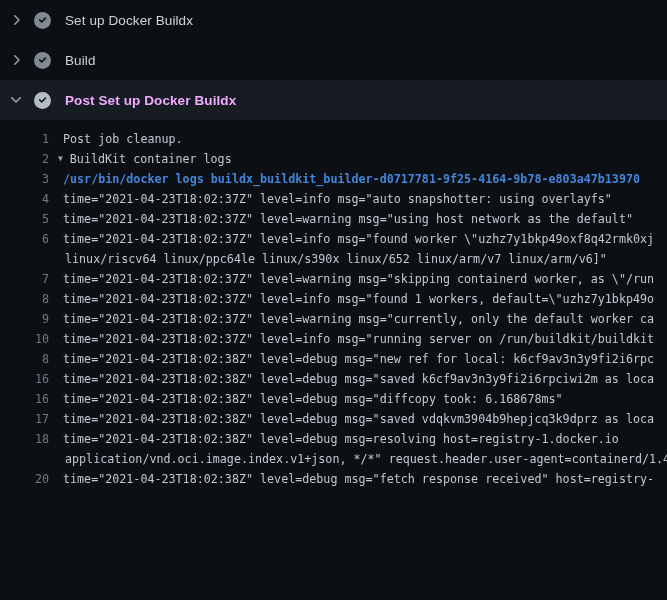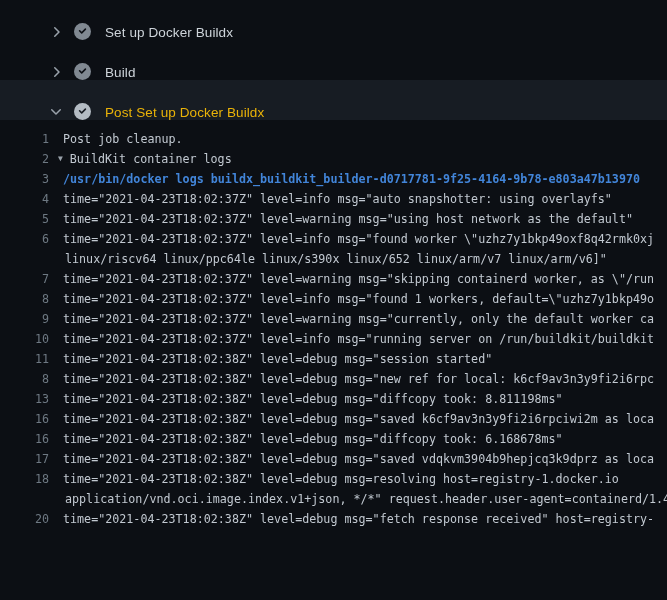--- a/index.html
+++ b/index.html
@@ -7,23 +7,22 @@
   body {
     background:#0c0f14;
     font-family:"Liberation Sans","DejaVu Sans",sans-serif;
     position:relative;
   }
   
   .steps { width:667px; }
   .step {
     height:40px;
     display:flex;
-    align-items:flex-end;
+    align-items:center;
     cursor:pointer;
-    padding-left:40px;
   }
   .step.expanded { background:#171c23; }
   .chev {
     width:16px; height:16px;
     margin-left:8px;
     color:#9aa2ab;
     display:flex; align-items:center; justify-content:center;
     flex:0 0 16px;
   }
   .chev svg { display:block; }
@@ -32,21 +31,21 @@
     margin-left:10px;
     flex:0 0 17px;
   }
   .checkwrap svg { display:block; }
   .step-label {
     margin-left:14px;
     font-size:13.5px;
     color:#ced4da;
     letter-spacing:.1px;
   }
-  .step.expanded .step-label { color:#eab308; font-weight:400; }
+  .step.expanded .step-label { color:#f0abfc; font-weight:700; }
   
   .log {
     padding-top:9px;
     font-family:"DejaVu Sans Mono","Liberation Mono",monospace;
     font-size:11.7px;
     line-height:20px;
     width:667px;
   }
   .row {
     display:flex;
@@ -182,34 +181,26 @@
   <div class="row child">
     <span class="num">9</span>
     <span class="txt">time="2021-04-23T18:02:37Z" level=warning msg="currently, only the default worker ca</span>
   </div>
 
   <div class="row child">
     <span class="num">10</span>
     <span class="txt">time="2021-04-23T18:02:37Z" level=info msg="running server on /run/buildkit/buildkit</span>
   </div>
 
-  <div class="row child">
-    <span class="num">11</span>
-    <span class="txt">time="2021-04-23T18:02:38Z" level=debug msg="session started"</span>
-  </div>
 
   <div class="row child">
     <span class="num">8</span>
     <span class="txt">time="2021-04-23T18:02:38Z" level=debug msg="new ref for local: k6cf9av3n3y9fi2i6rpc</span>
   </div>
 
-  <div class="row child">
-    <span class="num">13</span>
-    <span class="txt">time="2021-04-23T18:02:38Z" level=debug msg="diffcopy took: 8.811198ms"</span>
-  </div>
 
   <div class="row child">
     <span class="num">16</span>
     <span class="txt">time="2021-04-23T18:02:38Z" level=debug msg="saved k6cf9av3n3y9fi2i6rpciwi2m as loca</span>
   </div>
 
 
   <div class="row child">
     <span class="num">16</span>
     <span class="txt">time="2021-04-23T18:02:38Z" level=debug msg="diffcopy took: 6.168678ms"</span>

